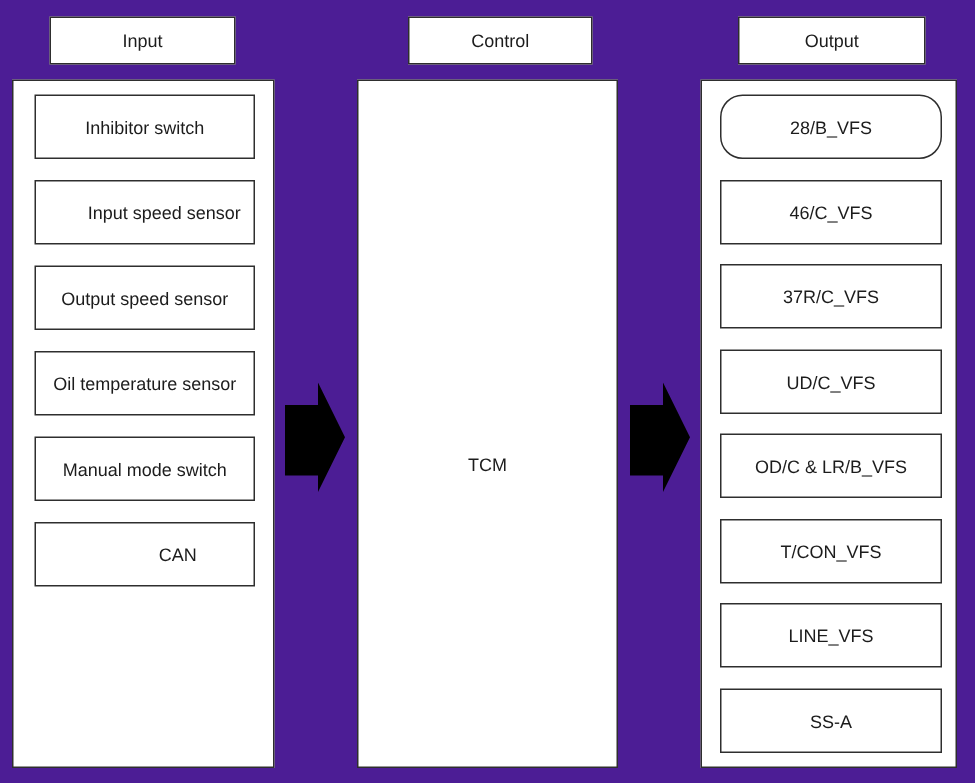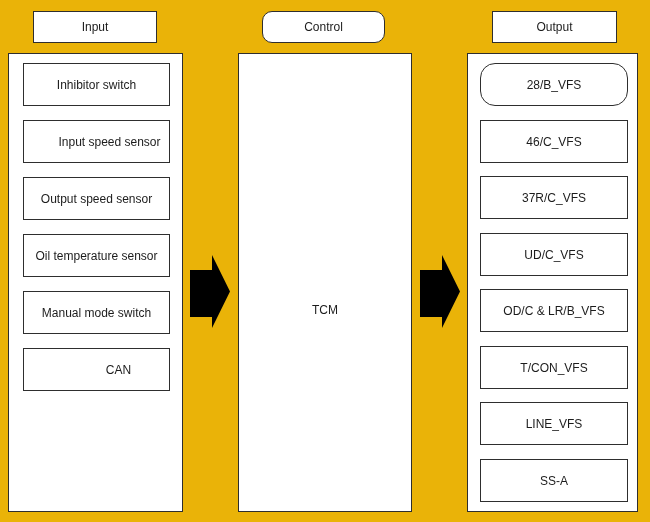--- a/index.html
+++ b/index.html
@@ -4,39 +4,39 @@
 <style>
   html, body {
     margin: 0;
     padding: 0;
     background: #ffffff;
   }
   .stage {
     position: relative;
     width: 650px;
     height: 522px;
-    background: #eab308;
+    background: #4c1d95;
     font-family: "Liberation Sans", "DejaVu Sans", sans-serif;
     color: #1c1c1c;
     font-size: 12px;
     overflow: hidden;
   }
   .hdr {
     position: absolute;
     top: 11px;
     height: 32px;
     border: 1.5px solid #2e2e2e;
     background: #ffffff;
     display: flex;
     align-items: center;
     justify-content: center;
     box-sizing: border-box;
   }
   .hdr-input   { left: 33px;  width: 124px; }
-  .hdr-control { left: 262px; width: 123px; border-radius: 10px; }
+  .hdr-control { left: 272px; width: 123px; }
   .hdr-output  { left: 492px; width: 125px; }
   .panel {
     position: absolute;
     top: 53px;
     height: 459px;
     border: 1.2px solid #2e2e2e;
     background: #ffffff;
     box-sizing: border-box;
   }
   .panel-input  { left: 8px;   width: 175px; }

